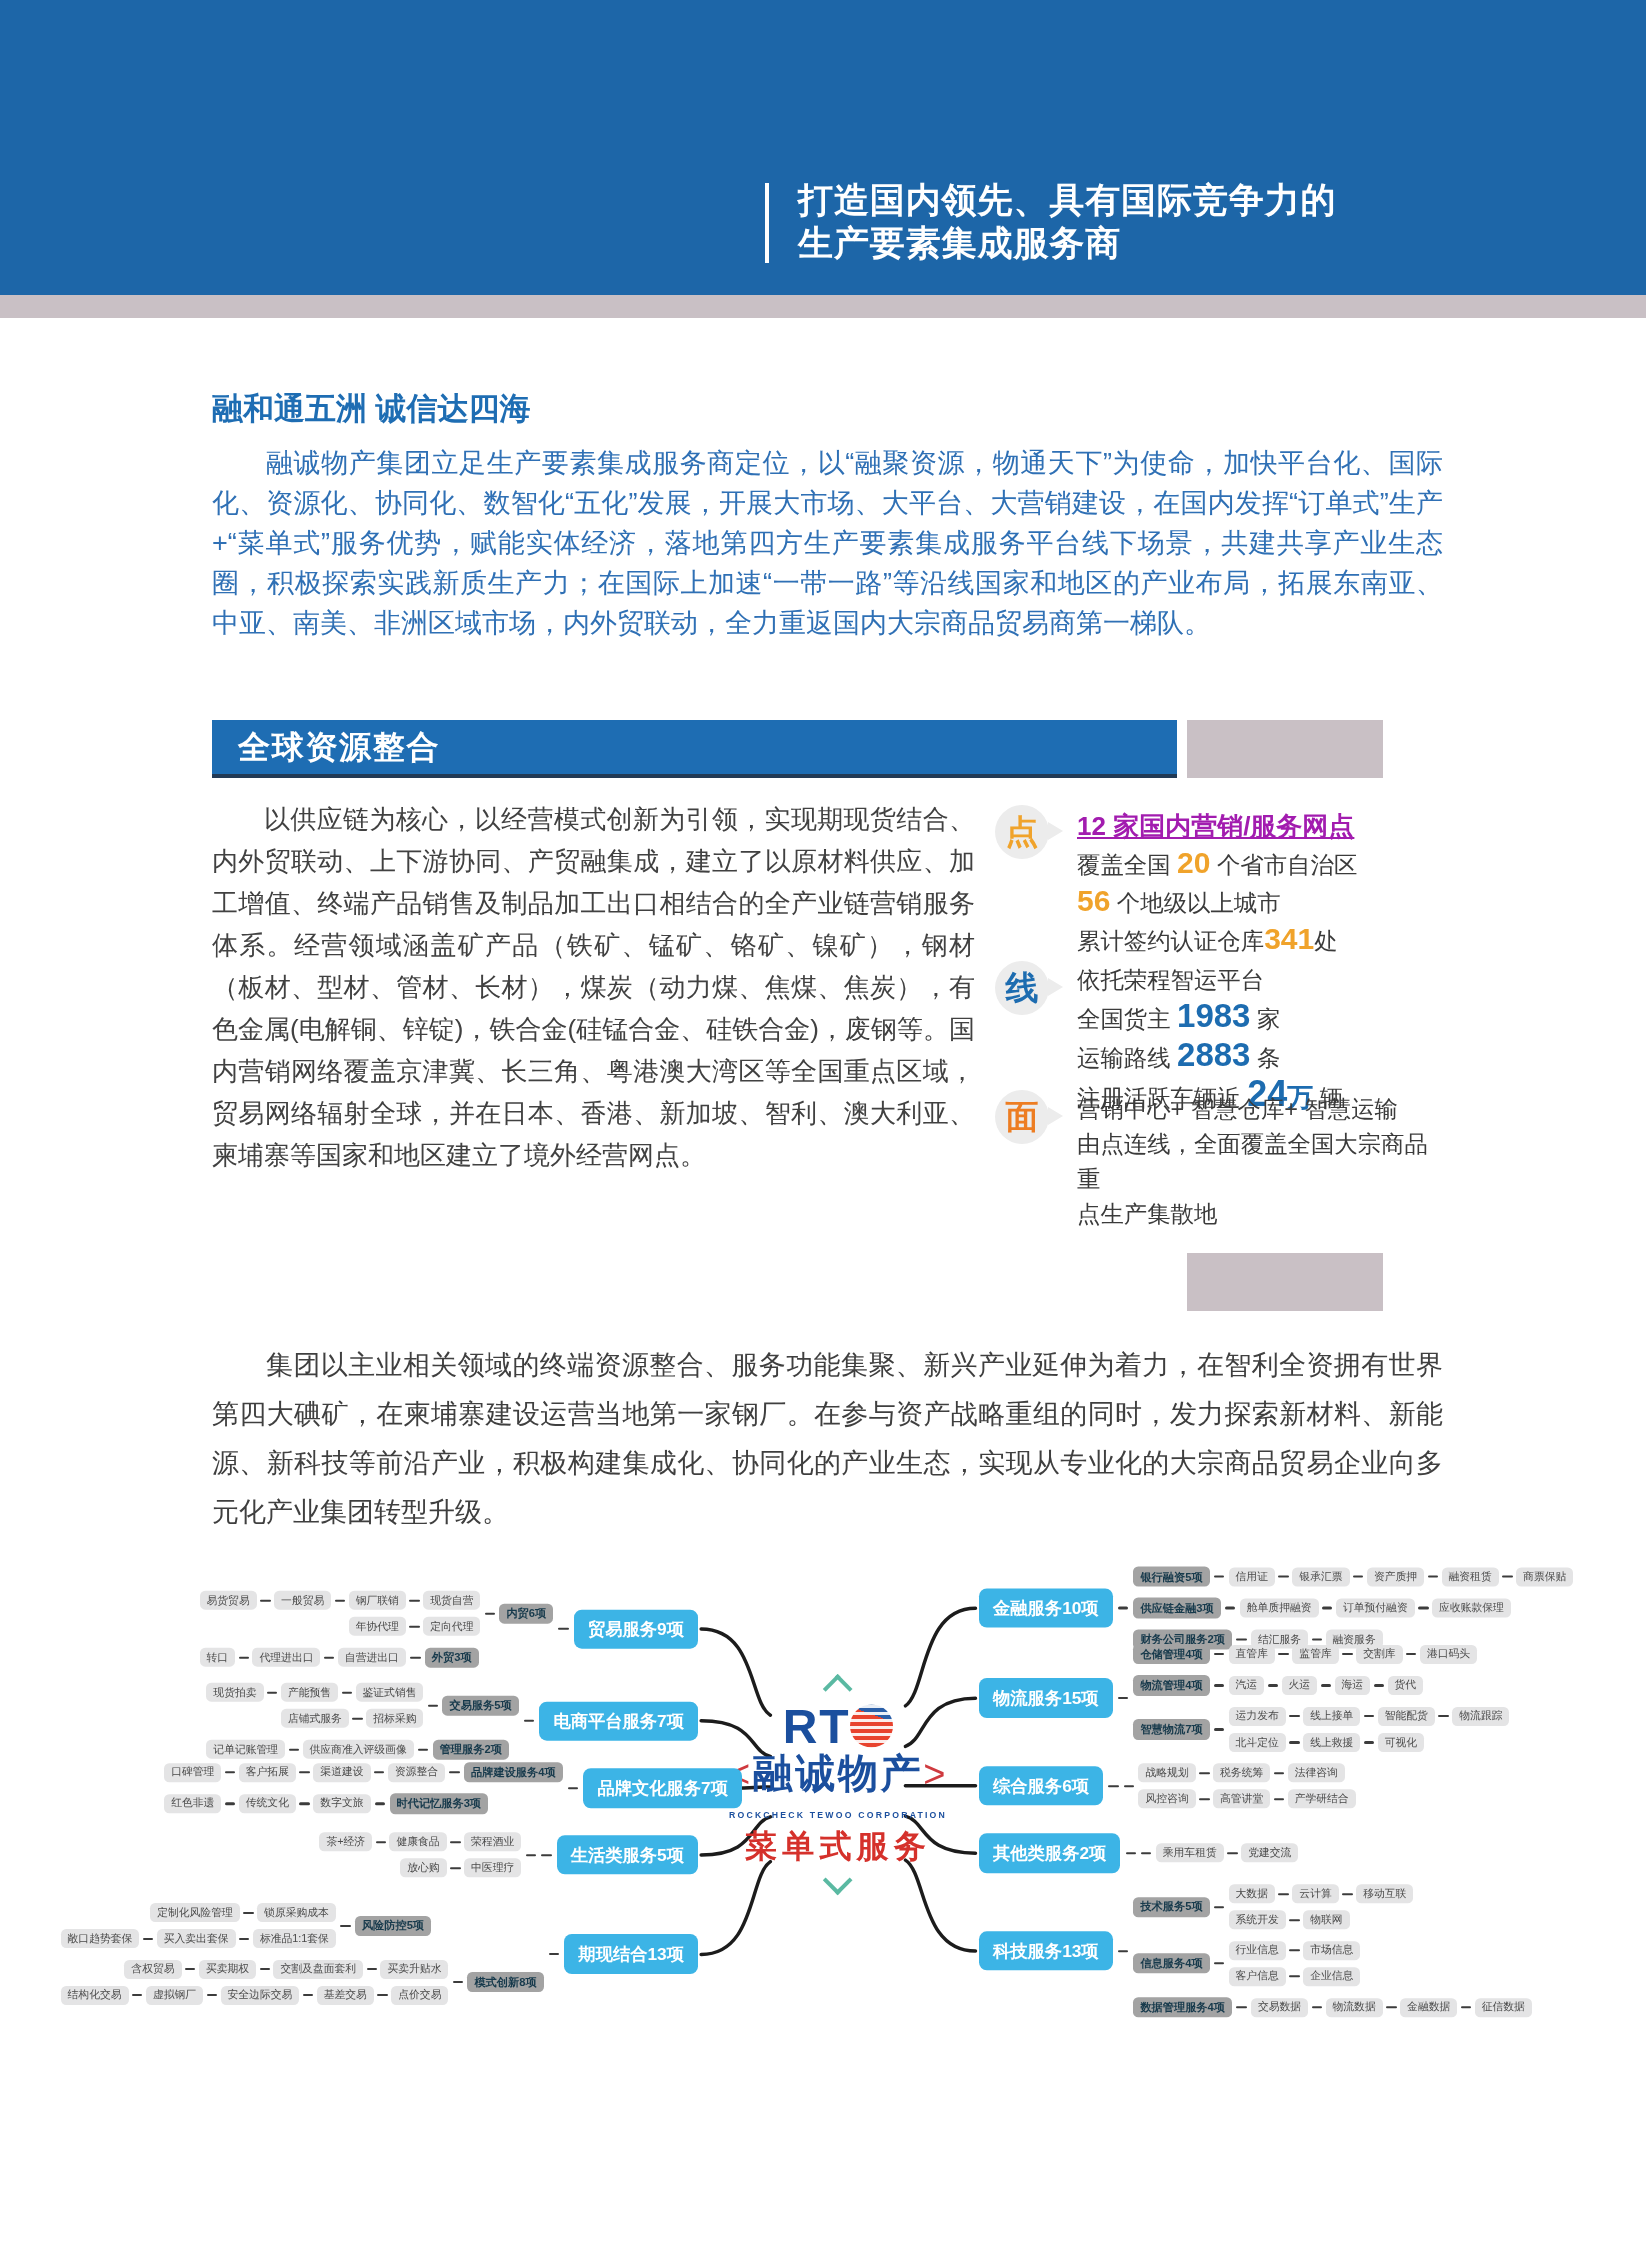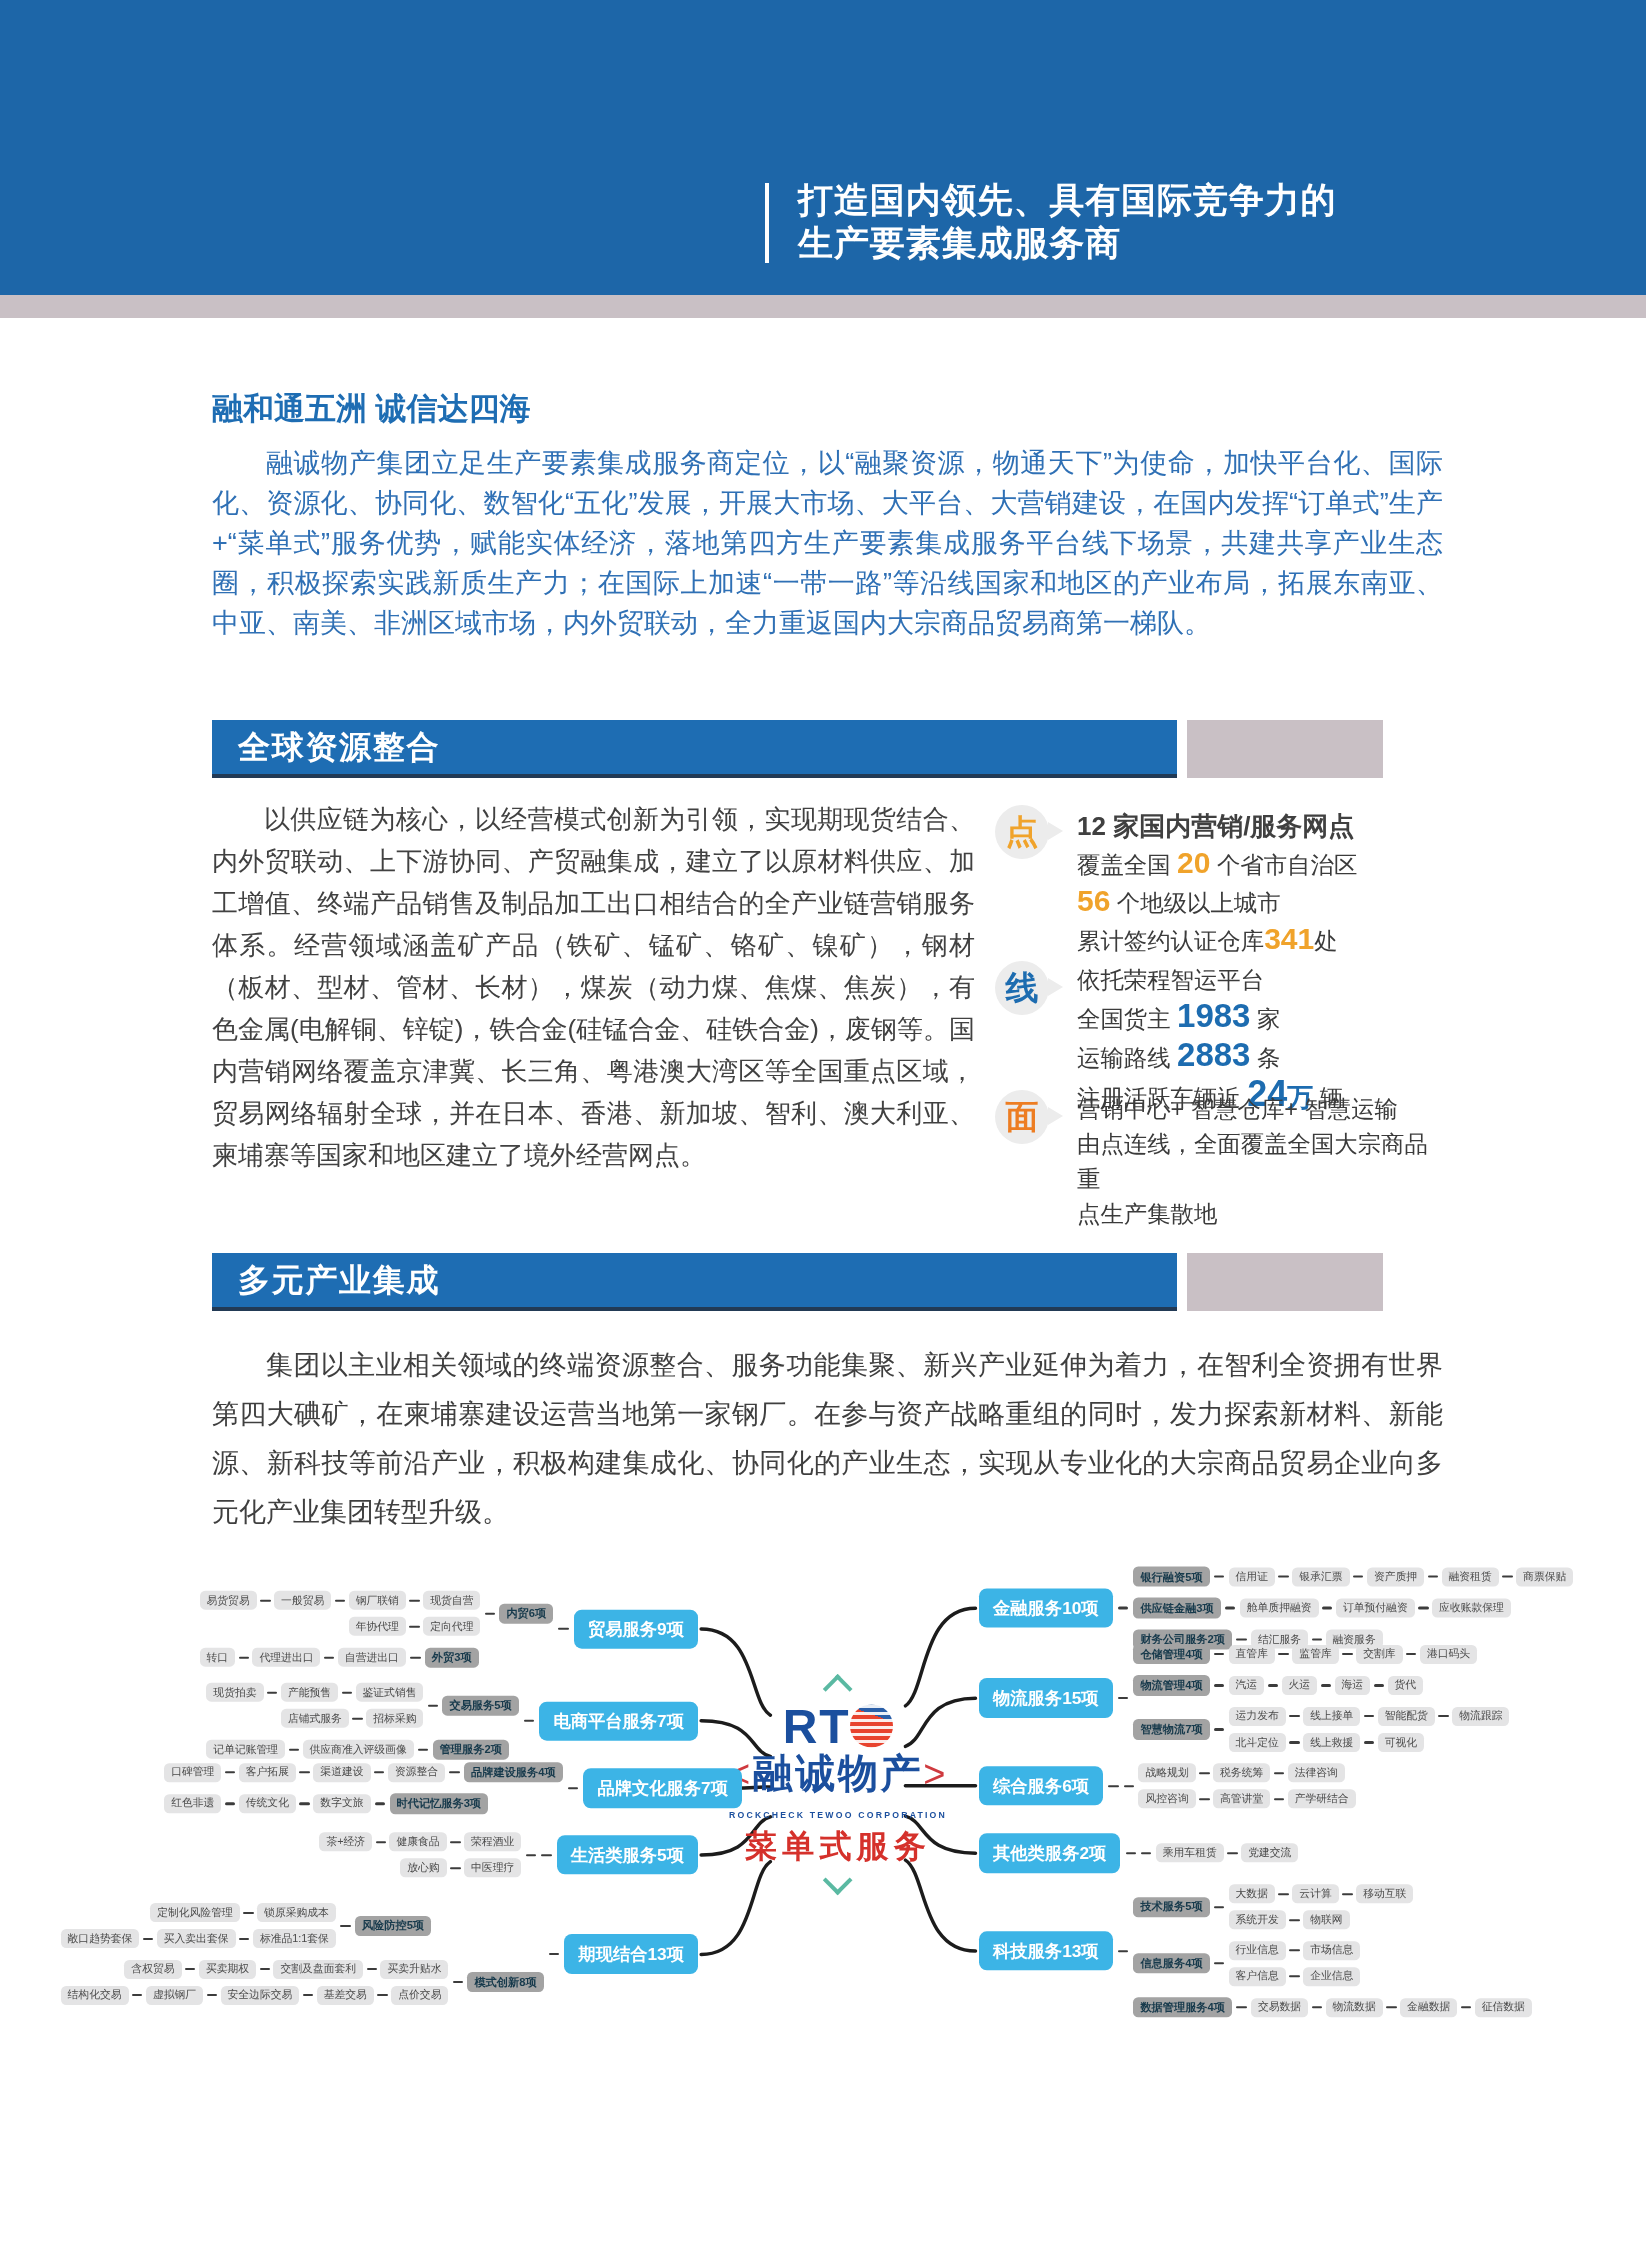--- a/index.html
+++ b/index.html
@@ -23,21 +23,21 @@
   
   .global-para{position:absolute;left:212px;top:798px;width:763px;font-size:26px;color:#414141;line-height:42px;text-align:justify;text-indent:2em;}
   .stats{position:absolute;left:995px;top:798px;width:450px;}
   .stat-group{position:absolute;left:0;display:flex;align-items:flex-start;}
   .sg-dot{top:7px;} .sg-line{top:163px;} .sg-face{top:292px;}
   .bubble{flex:none;position:relative;width:54px;height:54px;border-radius:50%;background:#ececec;
           display:flex;align-items:center;justify-content:center;font-size:33px;font-weight:900;}
   .bubble .tail{position:absolute;right:-14px;top:17.3px;width:0;height:0;border-top:9.5px solid transparent;border-bottom:9.5px solid transparent;border-left:15.6px solid #ececec;}
   .bubble.orange{color:#f0a32b;} .bubble.blue{color:#1d6cb0;} .bubble.dorange{color:#ed7d22;}
   .stat-text{margin-left:28px;padding-top:1.7px;font-size:23.4px;color:#3b3b3b;line-height:35px;}
-  .stat-headline{font-size:26px;font-weight:800;color:#404040;line-height:38px;}
+  .stat-headline{font-size:26px;font-weight:800;color:#a21caf;line-height:38px;text-decoration:underline;}
   .num-o{color:#f0a32b;font-weight:800;font-size:30px;}
   .num-b{color:#1d6cb0;font-weight:800;font-size:33px;}
   .num-b.big{font-size:36px;}
   .unit-b{color:#1d6cb0;font-weight:800;font-size:26px;}
   
   .industry-para{position:absolute;left:212px;top:1341px;width:1231px;font-size:27px;color:#3f3f3f;line-height:49px;text-align:justify;text-indent:2em;}
   
   .mindmap{position:absolute;left:52px;top:1571px;width:1506px;height:606px;}
   .mm-svg{position:absolute;left:0;top:0;}
   .mm-branch{position:absolute;display:flex;align-items:center;gap:5.2px;transform:translateY(-50%);}
@@ -117,23 +117,20 @@
           <span class="tail"></span>
         </div>
       <div class="stat-text">
         <div>营销中心+ 智慧仓库+ 智慧运输</div>
         <div>由点连线，全面覆盖全国大宗商品重</div>
         <div>点生产集散地</div>
       </div>
     </div>
   </div>
 
-  <div class="sec-bar bar2">
-    <div class="sec-title">多元产业集成</div>
-  </div>
   <div class="sec-block block2"></div>
   <div class="industry-para">集团以主业相关领域的终端资源整合、服务功能集聚、新兴产业延伸为着力，在智利全资拥有世界第四大碘矿，在柬埔寨建设运营当地第一家钢厂。在参与资产战略重组的同时，发力探索新材料、新能源、新科技等前沿产业，积极构建集成化、协同化的产业生态，实现从专业化的大宗商品贸易企业向多元化产业集团转型升级。</div>
 
   <div class="mindmap" id="mindmap">
     <svg class="mm-svg" id="mm-svg" width="1506" height="606" viewBox="0 0 1740 700">
         <path d="M 830 166.55 C 805.5 151.6175, 813 67, 750 67" fill="none" stroke="#1c1c1c" stroke-width="4" stroke-linecap="round"></path>
         <path d="M 830 214.25 C 805.5 208.0625, 813 173, 750 173" fill="none" stroke="#1c1c1c" stroke-width="4" stroke-linecap="round"></path>
         <path d="M 830 249.35 C 805.5 249.5975, 813 251, 750 251" fill="none" stroke="#1c1c1c" stroke-width="4" stroke-linecap="round"></path>
         <path d="M 830 284 C 805.5 290.6, 813 328, 750 328" fill="none" stroke="#1c1c1c" stroke-width="4" stroke-linecap="round"></path>
         <path d="M 830 335.75 C 805.5 351.8375, 813 443, 750 443" fill="none" stroke="#1c1c1c" stroke-width="4" stroke-linecap="round"></path>

